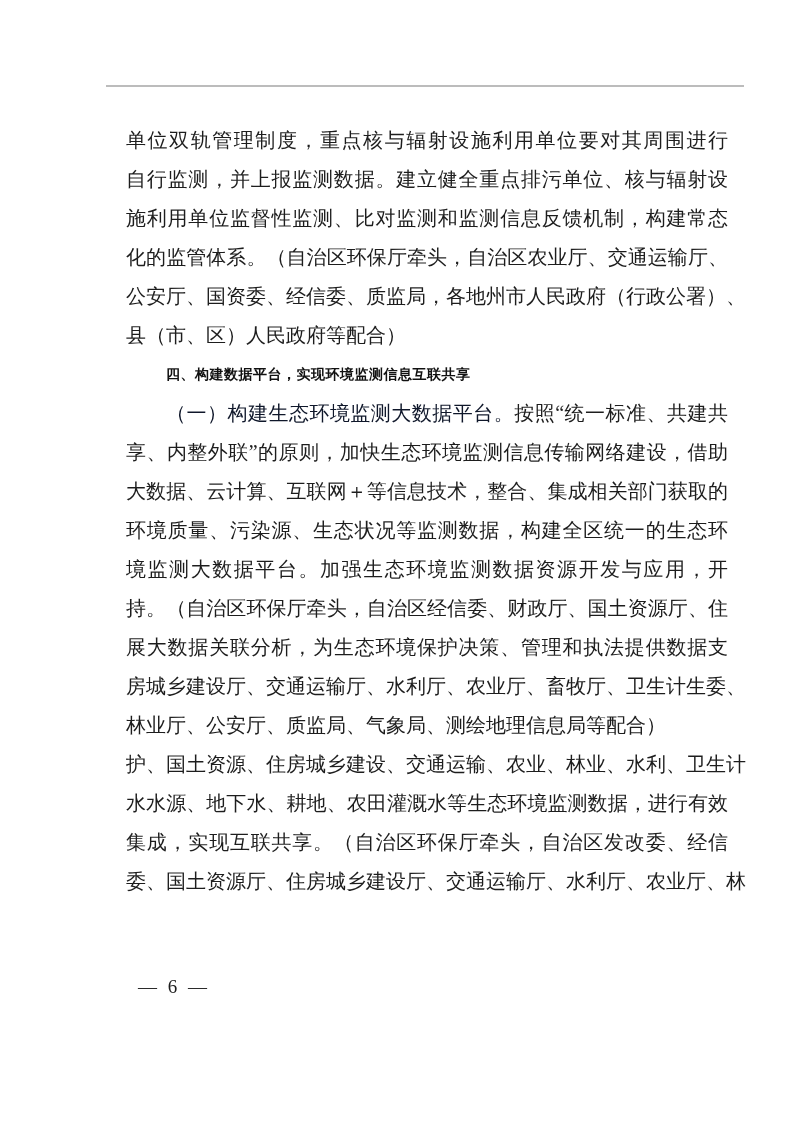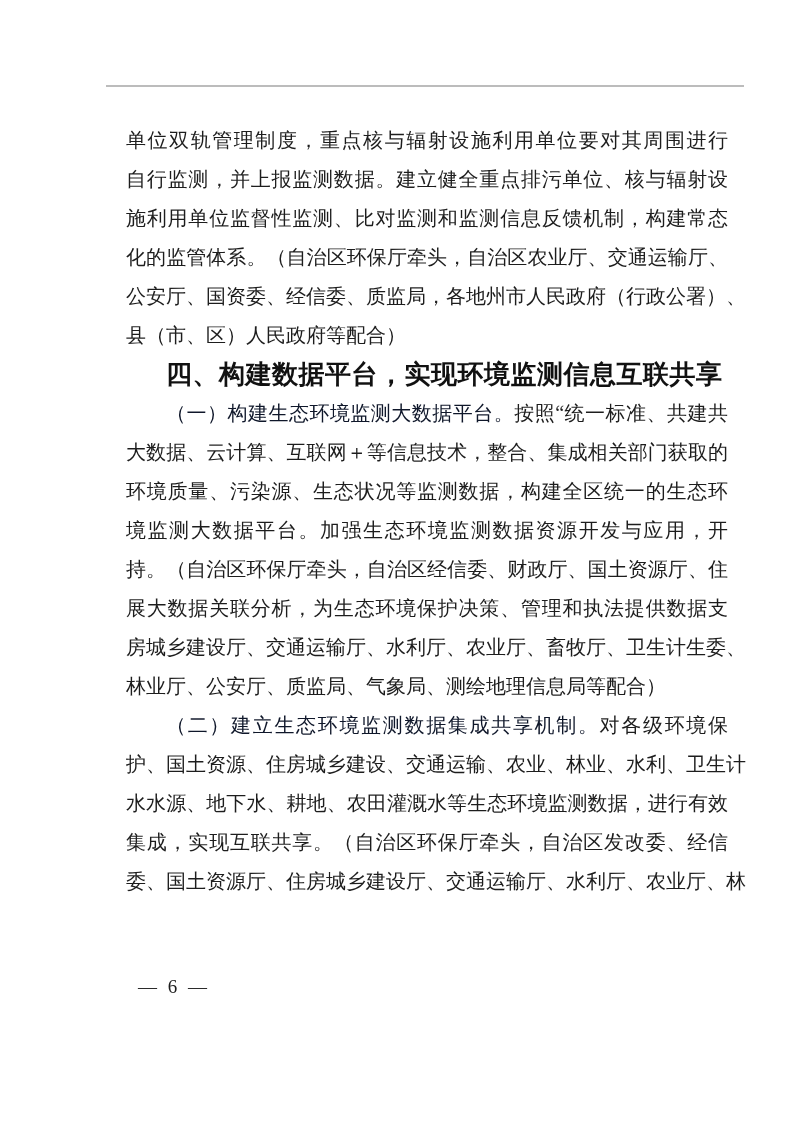--- a/index.html
+++ b/index.html
@@ -44,21 +44,21 @@
   .line.end {
     text-align: right;
     text-align-last: left;
   }
   .line.indent {
     padding-left: 40px;
   }
   .line.heading {
     font-family: "Liberation Sans", "DejaVu Sans", sans-serif;
     font-weight: bold;
-    font-size: 26px;
+    font-size: 14px;
     color: #111111;
     text-align: left;
     text-align-last: left;
     letter-spacing: 0.5px;
   }
   .lead {
     color: #0f172a;
   }
   .page-number {
     position: absolute;
@@ -78,27 +78,27 @@
   <div class="header-rule"></div>
   <div class="text-block">
       <div class="line">单位双轨管理制度，重点核与辐射设施利用单位要对其周围进行</div>
       <div class="line">自行监测，并上报监测数据。建立健全重点排污单位、核与辐射设</div>
       <div class="line">施利用单位监督性监测、比对监测和监测信息反馈机制，构建常态</div>
       <div class="line">化的监管体系。（自治区环保厅牵头，自治区农业厅、交通运输厅、</div>
       <div class="line">公安厅、国资委、经信委、质监局，各地州市人民政府（行政公署）、</div>
       <div class="line end">县（市、区）人民政府等配合）</div>
       <div class="line heading indent end">四、构建数据平台，实现环境监测信息互联共享</div>
       <div class="line indent"><span class="lead">（一）构建生态环境监测大数据平台。</span>按照“统一标准、共建共</div>
+      <div class="line">享、内整外联”的原则，加快生态环境监测信息传输网络建设，借助</div>
       <div class="line">大数据、云计算、互联网＋等信息技术，整合、集成相关部门获取的</div>
       <div class="line">环境质量、污染源、生态状况等监测数据，构建全区统一的生态环</div>
       <div class="line">境监测大数据平台。加强生态环境监测数据资源开发与应用，开</div>
       <div class="line">持。（自治区环保厅牵头，自治区经信委、财政厅、国土资源厅、住</div>
       <div class="line">展大数据关联分析，为生态环境保护决策、管理和执法提供数据支</div>
       <div class="line">房城乡建设厅、交通运输厅、水利厅、农业厅、畜牧厅、卫生计生委、</div>
       <div class="line end">林业厅、公安厅、质监局、气象局、测绘地理信息局等配合）</div>
-      <div class="line indent"><span class="lead">（二）建立生态环境监测数据集成共享机制。</span>对各级环境保</div>
       <div class="line">护、国土资源、住房城乡建设、交通运输、农业、林业、水利、卫生计</div>
       <div class="line">水水源、地下水、耕地、农田灌溉水等生态环境监测数据，进行有效</div>
       <div class="line">集成，实现互联共享。（自治区环保厅牵头，自治区发改委、经信</div>
       <div class="line">委、国土资源厅、住房城乡建设厅、交通运输厅、水利厅、农业厅、林</div>
     </div>
   <div class="page-number">— 6 —</div>
 </div>
 
 </body></html>

